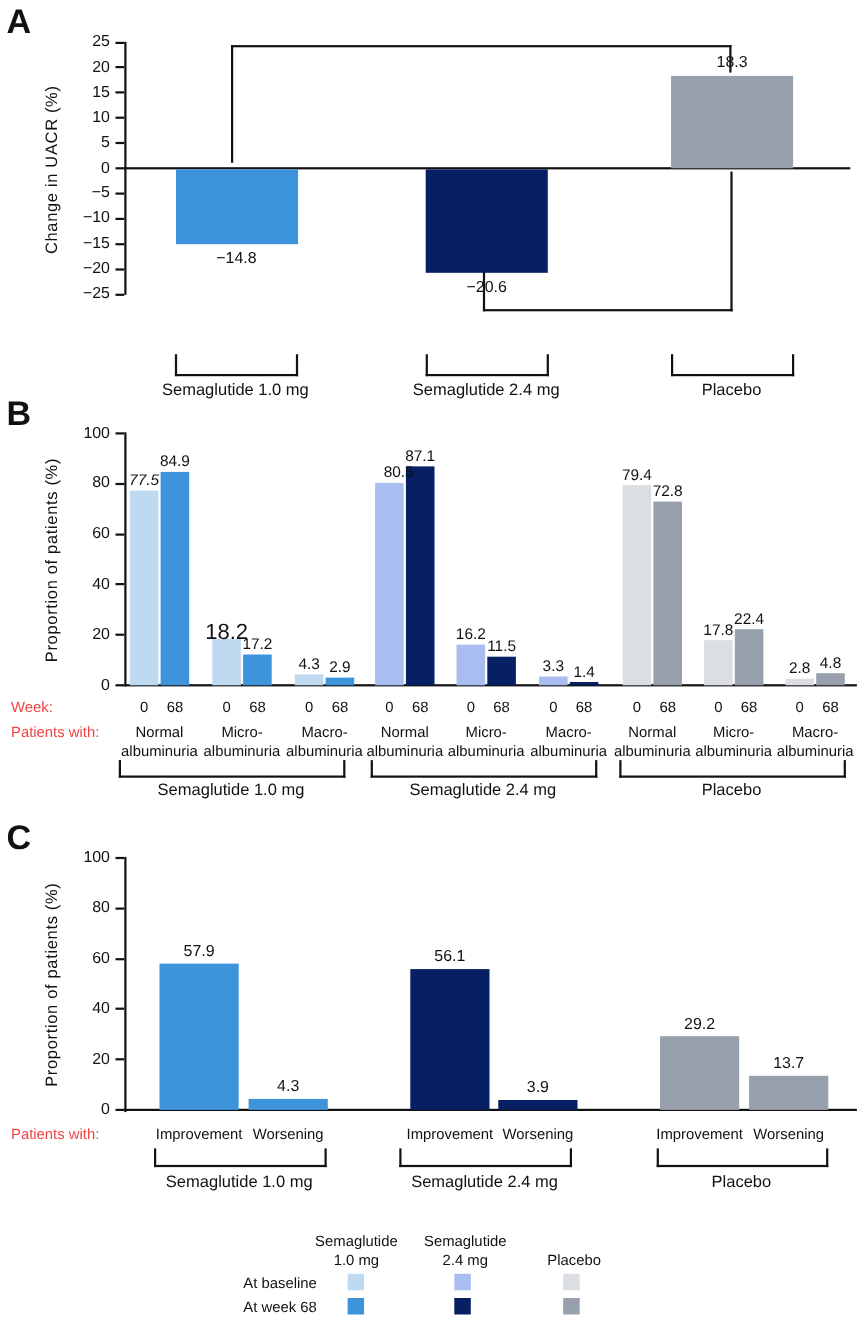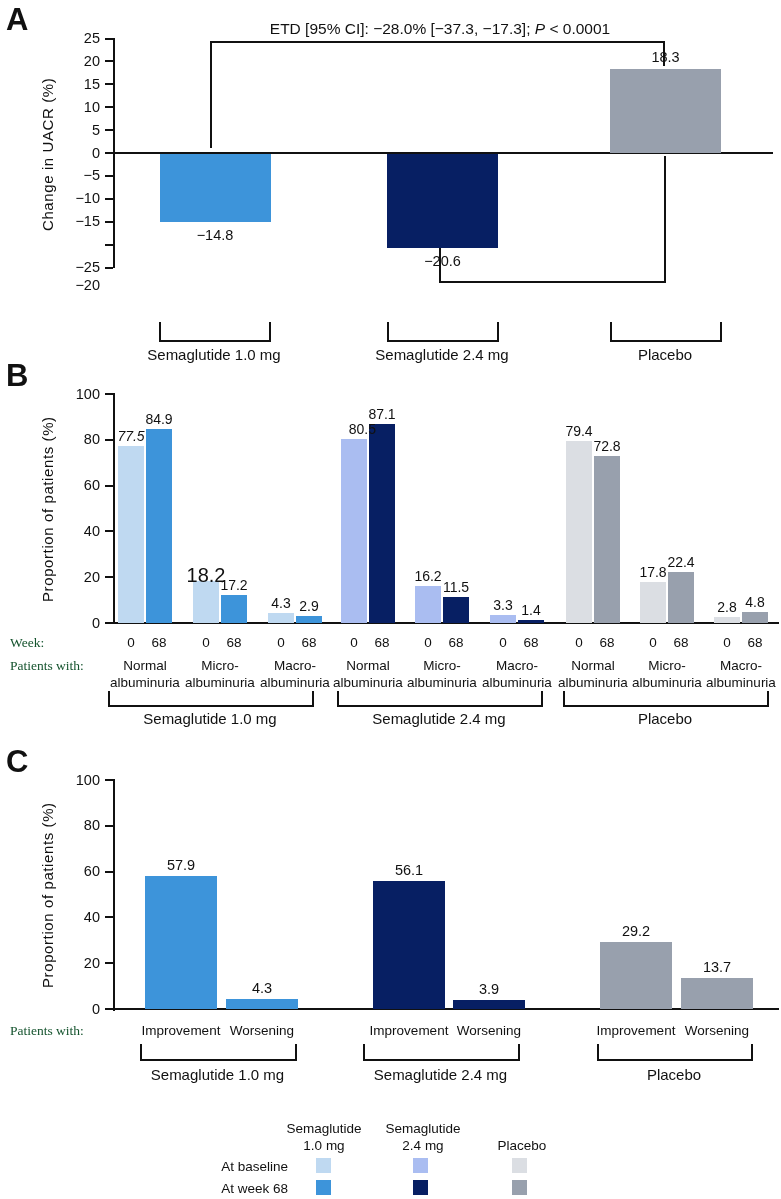--- a/index.html
+++ b/index.html
@@ -1,19 +1,19 @@
 <!DOCTYPE html>
 <html><head>
 <meta charset="utf-8">
 <style>
   html,body{margin:0;padding:0;background:#fff;}
   body{font-family:"Liberation Sans", sans-serif;}
   #figure{position:relative;width:781px;height:1199px;background:#fff;overflow:hidden;color:#111;}
   .ln{position:absolute;background:#111;}
-  .txt{position:absolute;color:#14532d;line-height:1.2;white-space:nowrap;font-family:Liberation Serif, serif;}
+  .txt{position:absolute;color:#ef4444;line-height:1.2;white-space:nowrap;}
   .g{position:absolute;color:#111;line-height:1.2;}
   .panel-letter{position:absolute;font-size:31px;font-weight:bold;color:#111;}
   .vlabel{position:absolute;width:22px;display:flex;align-items:center;justify-content:center;
           writing-mode:vertical-rl;transform:rotate(180deg);font-size:15px;letter-spacing:0.6px;
           color:#111;white-space:nowrap;}
   .anno{position:absolute;text-align:center;font-size:15.5px;color:#111;white-space:nowrap;}
   .anno i{font-style:italic;}
 </style>
 </head>
 <body>
@@ -21,23 +21,20 @@
 <div id="figure">
 
   <div class="panel-letter" style="left:6px;top:2px">A</div>
   <div class="vlabel" style="left:36px;top:40px;height:228px">Change in UACR (%)</div>
   <div class="ln" style="left:113px;top:38px;width:2px;height:230px"></div>
   <div class="ln" style="left:113px;top:152px;width:660px;height:2px"></div>
 
   <div class="ln" style="left:210px;top:41px;width:455px;height:2px"></div>
   <div class="ln" style="left:210px;top:41px;width:2px;height:107px"></div>
   <div class="ln" style="left:663px;top:41px;width:2px;height:25px"></div>
-  <div class="anno" style="left:160px;top:20px;width:560px">
-    <span>ETD [95% CI]: −28.0% [−37.3, −17.3];</span>&nbsp;<i>P</i>&nbsp;<span>&lt; 0.0001</span>
-  </div>
   <div class="ln" style="left:439px;top:281px;width:227px;height:2px"></div>
   <div class="ln" style="left:439px;top:247px;width:2px;height:36px"></div>
   <div class="ln" style="left:664px;top:156px;width:2px;height:127px"></div>
 
   <div class="panel-letter" style="left:6px;top:358px">B</div>
   <div class="vlabel" style="left:36px;top:395px;height:228px">Proportion of patients (%)</div>
   <div class="ln" style="left:113px;top:393px;width:2px;height:231px"></div>
   <div class="ln" style="left:113px;top:622px;width:666px;height:2px"></div>
   <div class="txt" style="left:10px;top:635px;font-size:13.5px">Week:</div>
   <div class="txt" style="left:10px;top:658px;font-size:13.5px">Patients with:</div>
@@ -60,21 +57,21 @@
     <div class="g" style="left: 52px; top: 121.6px; width: 48px; text-align: right; font-size: 14.5px;">5</div>
     <div class="g" style="left: 105px; top: 152px; width: 8px; height: 2px; background: rgb(17, 17, 17);"></div>
     <div class="g" style="left: 52px; top: 144.5px; width: 48px; text-align: right; font-size: 14.5px;">0</div>
     <div class="g" style="left: 105px; top: 174.9px; width: 8px; height: 2px; background: rgb(17, 17, 17);"></div>
     <div class="g" style="left: 52px; top: 167.4px; width: 48px; text-align: right; font-size: 14.5px;">−5</div>
     <div class="g" style="left: 105px; top: 197.8px; width: 8px; height: 2px; background: rgb(17, 17, 17);"></div>
     <div class="g" style="left: 52px; top: 190.3px; width: 48px; text-align: right; font-size: 14.5px;">−10</div>
     <div class="g" style="left: 105px; top: 220.7px; width: 8px; height: 2px; background: rgb(17, 17, 17);"></div>
     <div class="g" style="left: 52px; top: 213.2px; width: 48px; text-align: right; font-size: 14.5px;">−15</div>
     <div class="g" style="left: 105px; top: 243.6px; width: 8px; height: 2px; background: rgb(17, 17, 17);"></div>
-    <div class="g" style="left: 52px; top: 236.1px; width: 48px; text-align: right; font-size: 14.5px; margin-top: 41px;">−20</div>
+    <div class="g" style="left: 52px; top: 236.1px; width: 48px; text-align: right; font-size: 14.5px;">−20</div>
     <div class="g" style="left: 105px; top: 266.5px; width: 8px; height: 2px; background: rgb(17, 17, 17);"></div>
     <div class="g" style="left: 52px; top: 259px; width: 48px; text-align: right; font-size: 14.5px;">−25</div>
     <div class="g" style="left: 159.5px; top: 154px; width: 111px; height: 67.784px; background: rgb(61, 148, 218);"></div>
     <div class="g" style="left: 175px; top: 226.784px; width: 80px; text-align: center; font-size: 14.5px;">−14.8</div>
     <div class="g" style="left: 387px; top: 154px; width: 111px; height: 94.348px; background: rgb(7, 31, 99);"></div>
     <div class="g" style="left: 402.5px; top: 253.348px; width: 80px; text-align: center; font-size: 14.5px;">−20.6</div>
     <div class="g" style="left: 610px; top: 69.186px; width: 111px; height: 83.814px; background: rgb(152, 160, 173);"></div>
     <div class="g" style="left: 625.5px; top: 49.186px; width: 80px; text-align: center; font-size: 14.5px;">18.3</div>
     <div class="g" style="left: 159px; top: 322px; width: 2px; height: 20px; background: rgb(17, 17, 17);"></div>
     <div class="g" style="left: 269px; top: 322px; width: 2px; height: 20px; background: rgb(17, 17, 17);"></div>

